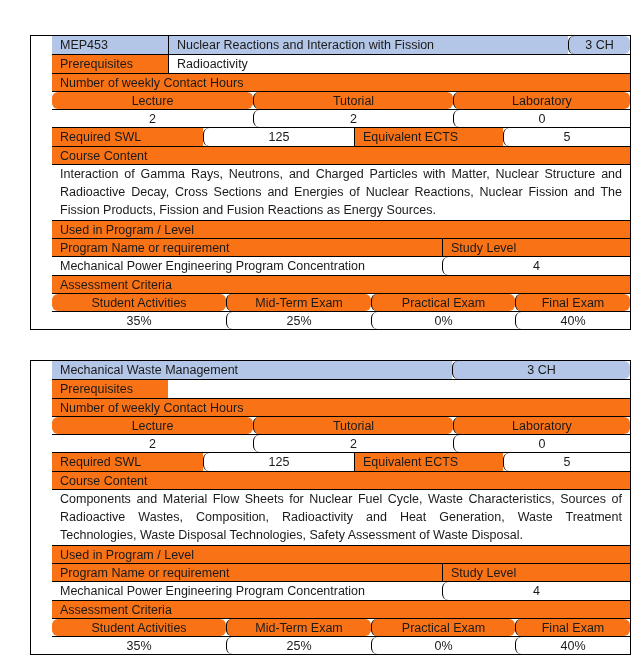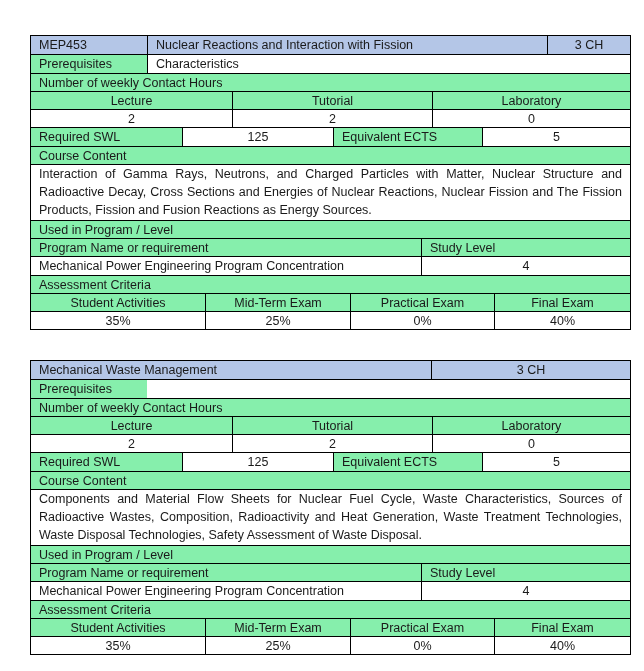--- a/index.html
+++ b/index.html
@@ -1,40 +1,40 @@
 <!DOCTYPE html>
 <html><head>
 <meta charset="utf-8">
 <style>
   html, body { margin: 0; padding: 0; background: #ffffff; }
   body { width: 644px; height: 671px; position: relative; font-family: "Liberation Sans", sans-serif; font-size: 12.5px; color: #1a1a1a; }
   .course { position: absolute; left: 30px; width: 601px; border: 1px solid #000; box-sizing: border-box; }
-  .row { display: flex; border-top: 1px solid #000; box-sizing: border-box; height: 18.3px; line-height: 18px; }
+  .row { display: flex; border-top: 1px solid #000; box-sizing: border-box; height: 18.3px; line-height: 18px; margin-left: 21px; }
   .row:first-child { border-top: none; }
   .cell { box-sizing: border-box; padding: 0 8px; white-space: nowrap; overflow: hidden; border-left: 1px solid #000; }
   .cell:first-child { border-left: none; }
-  .g { background: #86efac; }
+  .g { background: #f97316; }
   .b { background: #b4c6e7; }
   .w { background: #ffffff; }
-  .c { text-align: center; }
+  .c { text-align: center; border-radius: 6px; }
   .content { height: auto; line-height: 18.2px; padding: 0 8px; text-align: justify; text-align-last: left; white-space: normal; }
   .row.tall { height: auto; }
 </style>
 </head>
 <body>
 
 <div class="course" style="top:35px;">
   <div class="row">
     <div class="cell b" style="width:116px;">MEP453</div>
     <div class="cell b" style="width:400px;">Nuclear Reactions and Interaction with Fission</div>
     <div class="cell b c" style="flex:1;">3 CH</div>
   </div>
   <div class="row">
     <div class="cell g" style="width:116px;">Prerequisites</div>
-    <div class="cell w" style="flex:1;">Characteristics</div>
+    <div class="cell w" style="flex:1;">Radioactivity</div>
   </div>
   <div class="row">
     <div class="cell g" style="flex:1;">Number of weekly Contact Hours</div>
   </div>
   <div class="row">
     <div class="cell g c" style="width:201px;">Lecture</div>
     <div class="cell g c" style="width:200px;">Tutorial</div>
     <div class="cell g c" style="flex:1;">Laboratory</div>
   </div>
   <div class="row">

